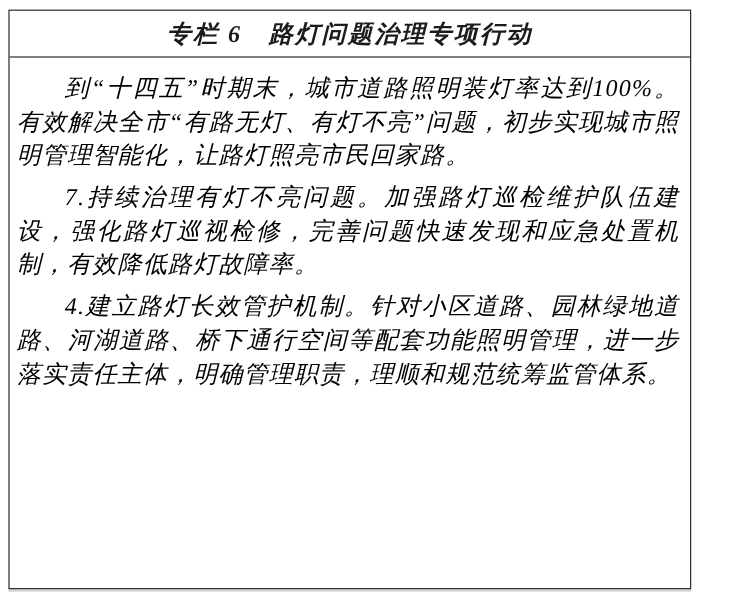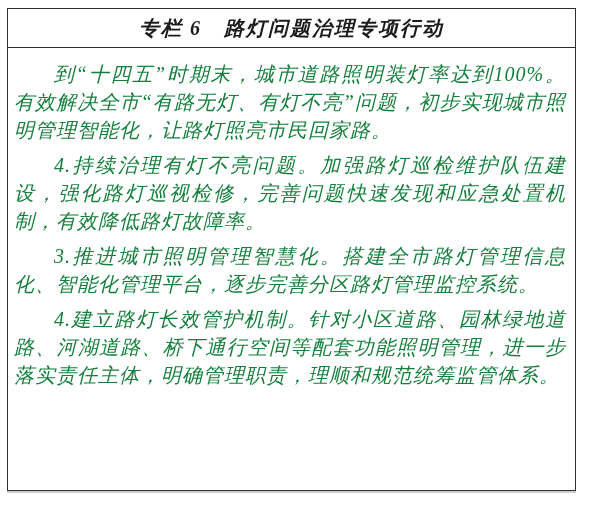--- a/index.html
+++ b/index.html
@@ -42,37 +42,36 @@
     justify-content: center;
     font-size: 20px;
     font-weight: bold;
     color: #1b1b1b;
     letter-spacing: 2px;
   }
   .panel-body {
     flex: 1 1 auto;
     padding: 12px 9px 0 6px;
     font-size: 20px;
-    color: #15803d;
+    color: #000000;
     overflow: hidden;
   }
   .panel-body p {
     margin: 0 0 7px 0;
     text-indent: 2em;
     line-height: 28px;
     text-align: justify;
     letter-spacing: 1px;
   }
 </style>
 </head>
 <body>
 
 <div class="page">
   <div class="panel">
     <div class="panel-title">专栏 6　路灯问题治理专项行动</div>
     <div class="panel-body">
       <p>到“十四五”时期末，城市道路照明装灯率达到100%。有效解决全市“有路无灯、有灯不亮”问题，初步实现城市照明管理智能化，让路灯照亮市民回家路。</p>
-      <p>4.持续治理有灯不亮问题。加强路灯巡检维护队伍建设，强化路灯巡视检修，完善问题快速发现和应急处置机制，有效降低路灯故障率。</p>
-      <p>3.推进城市照明管理智慧化。搭建全市路灯管理信息化、智能化管理平台，逐步完善分区路灯管理监控系统。</p>
+      <p>7.持续治理有灯不亮问题。加强路灯巡检维护队伍建设，强化路灯巡视检修，完善问题快速发现和应急处置机制，有效降低路灯故障率。</p>
       <p>4.建立路灯长效管护机制。针对小区道路、园林绿地道路、河湖道路、桥下通行空间等配套功能照明管理，进一步落实责任主体，明确管理职责，理顺和规范统筹监管体系。</p>
     </div>
   </div>
 </div>
 
 </body></html>

